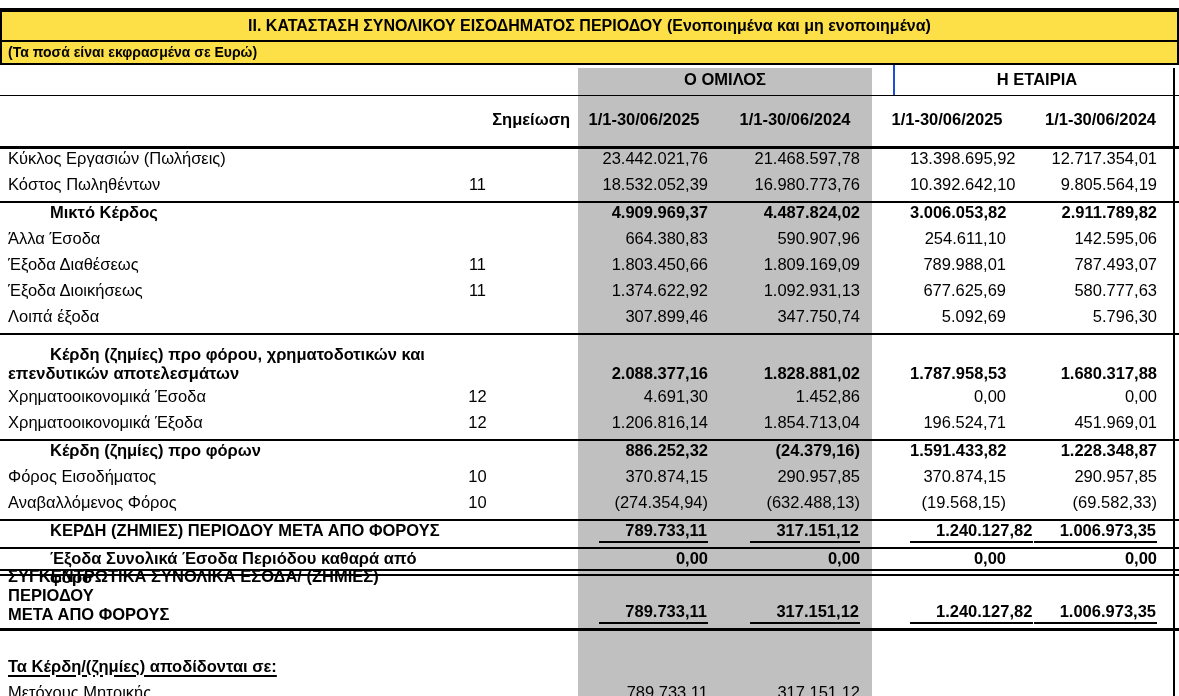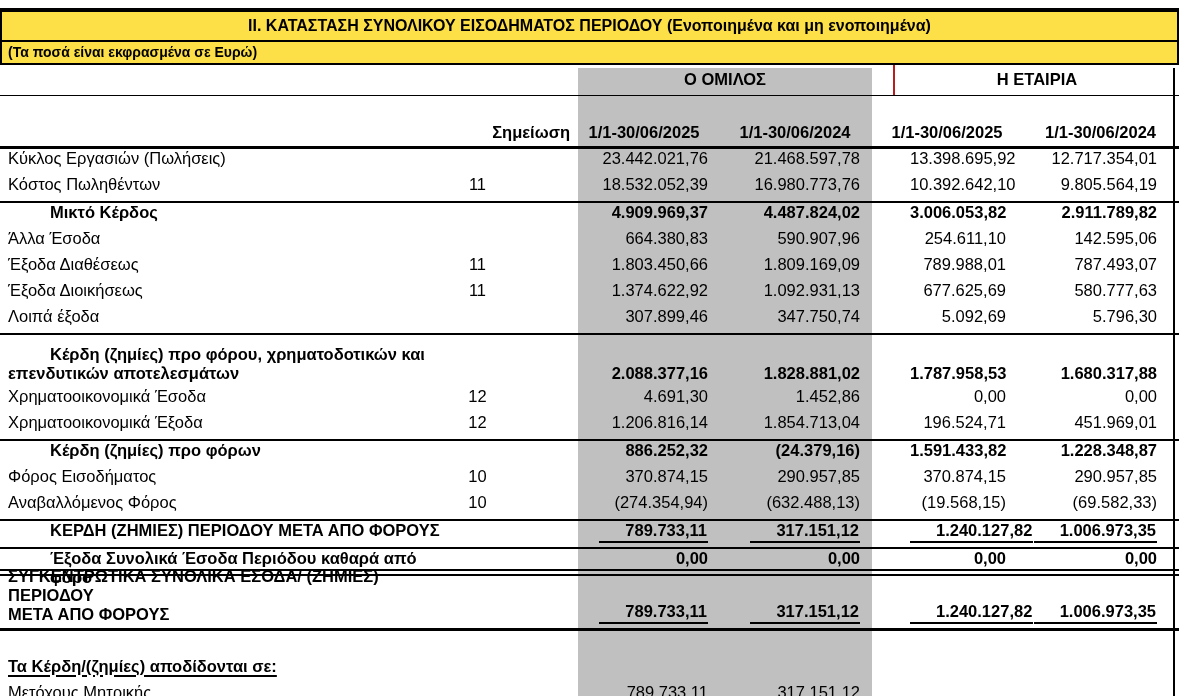--- a/index.html
+++ b/index.html
@@ -23,29 +23,29 @@
   .title-block { border-top:4px solid #000; border-left:2px solid #000; border-right:2px solid #000; border-bottom:2px solid #000; background:#fde047; }
   .title-row { height:28px; display:flex; align-items:center; justify-content:center; font-weight:bold; font-size:16px; }
   .title-sep { height:1.5px; background:#000; }
   .subtitle-row { height:21px; display:flex; align-items:center; font-weight:bold; font-size:14px; padding-left:6px; }
 
   
   .hdrC { display:flex; height:30px; }
   .hdrC .sp1 { width:578px; }
   .hdrC .omilos { width:294px; display:flex; align-items:center; justify-content:center; font-weight:bold; }
   .hdrC .gap { width:21px; }
-  .hdrC .etairia { width:286px; display:flex; align-items:center; justify-content:center; font-weight:bold; border-left:2px solid #b91c1c; }
+  .hdrC .etairia { width:286px; display:flex; align-items:center; justify-content:center; font-weight:bold; border-left:2px solid #1d4ed8; }
 
   .hl { height:1.5px; background:#000; }
   .hl2 { height:2px; background:#000; }
   .hl25 { height:2.5px; background:#000; }
   .hl-double { height:7px; border-top:2px solid #000; border-bottom:2px solid #000; background:transparent; }
 
   
-  .hdrD { display:flex; height:50px; align-items:flex-end; padding-bottom:4px; }
+  .hdrD { display:flex; height:50px; align-items:center; padding-bottom:4px; }
   .hdrD .sp1 { width:440px; }
   .hdrD .noteH { width:130px; text-align:right; font-weight:bold; }
   .hdrD .p1 { width:148px; } .hdrD .p2 { width:154px; } .hdrD .p3 { width:150px; } .hdrD .p4 { width:157px; }
   .pH { text-align:center; font-weight:bold; text-decoration-thickness:2px; text-underline-offset:4px; }
 
   
   .r { display:flex; height:26px; align-items:flex-start; }
   .r.short { height:20px; }
   .r.tall { height:52px; align-items:flex-end; padding-bottom:4px; }
   .c { flex:none; }

